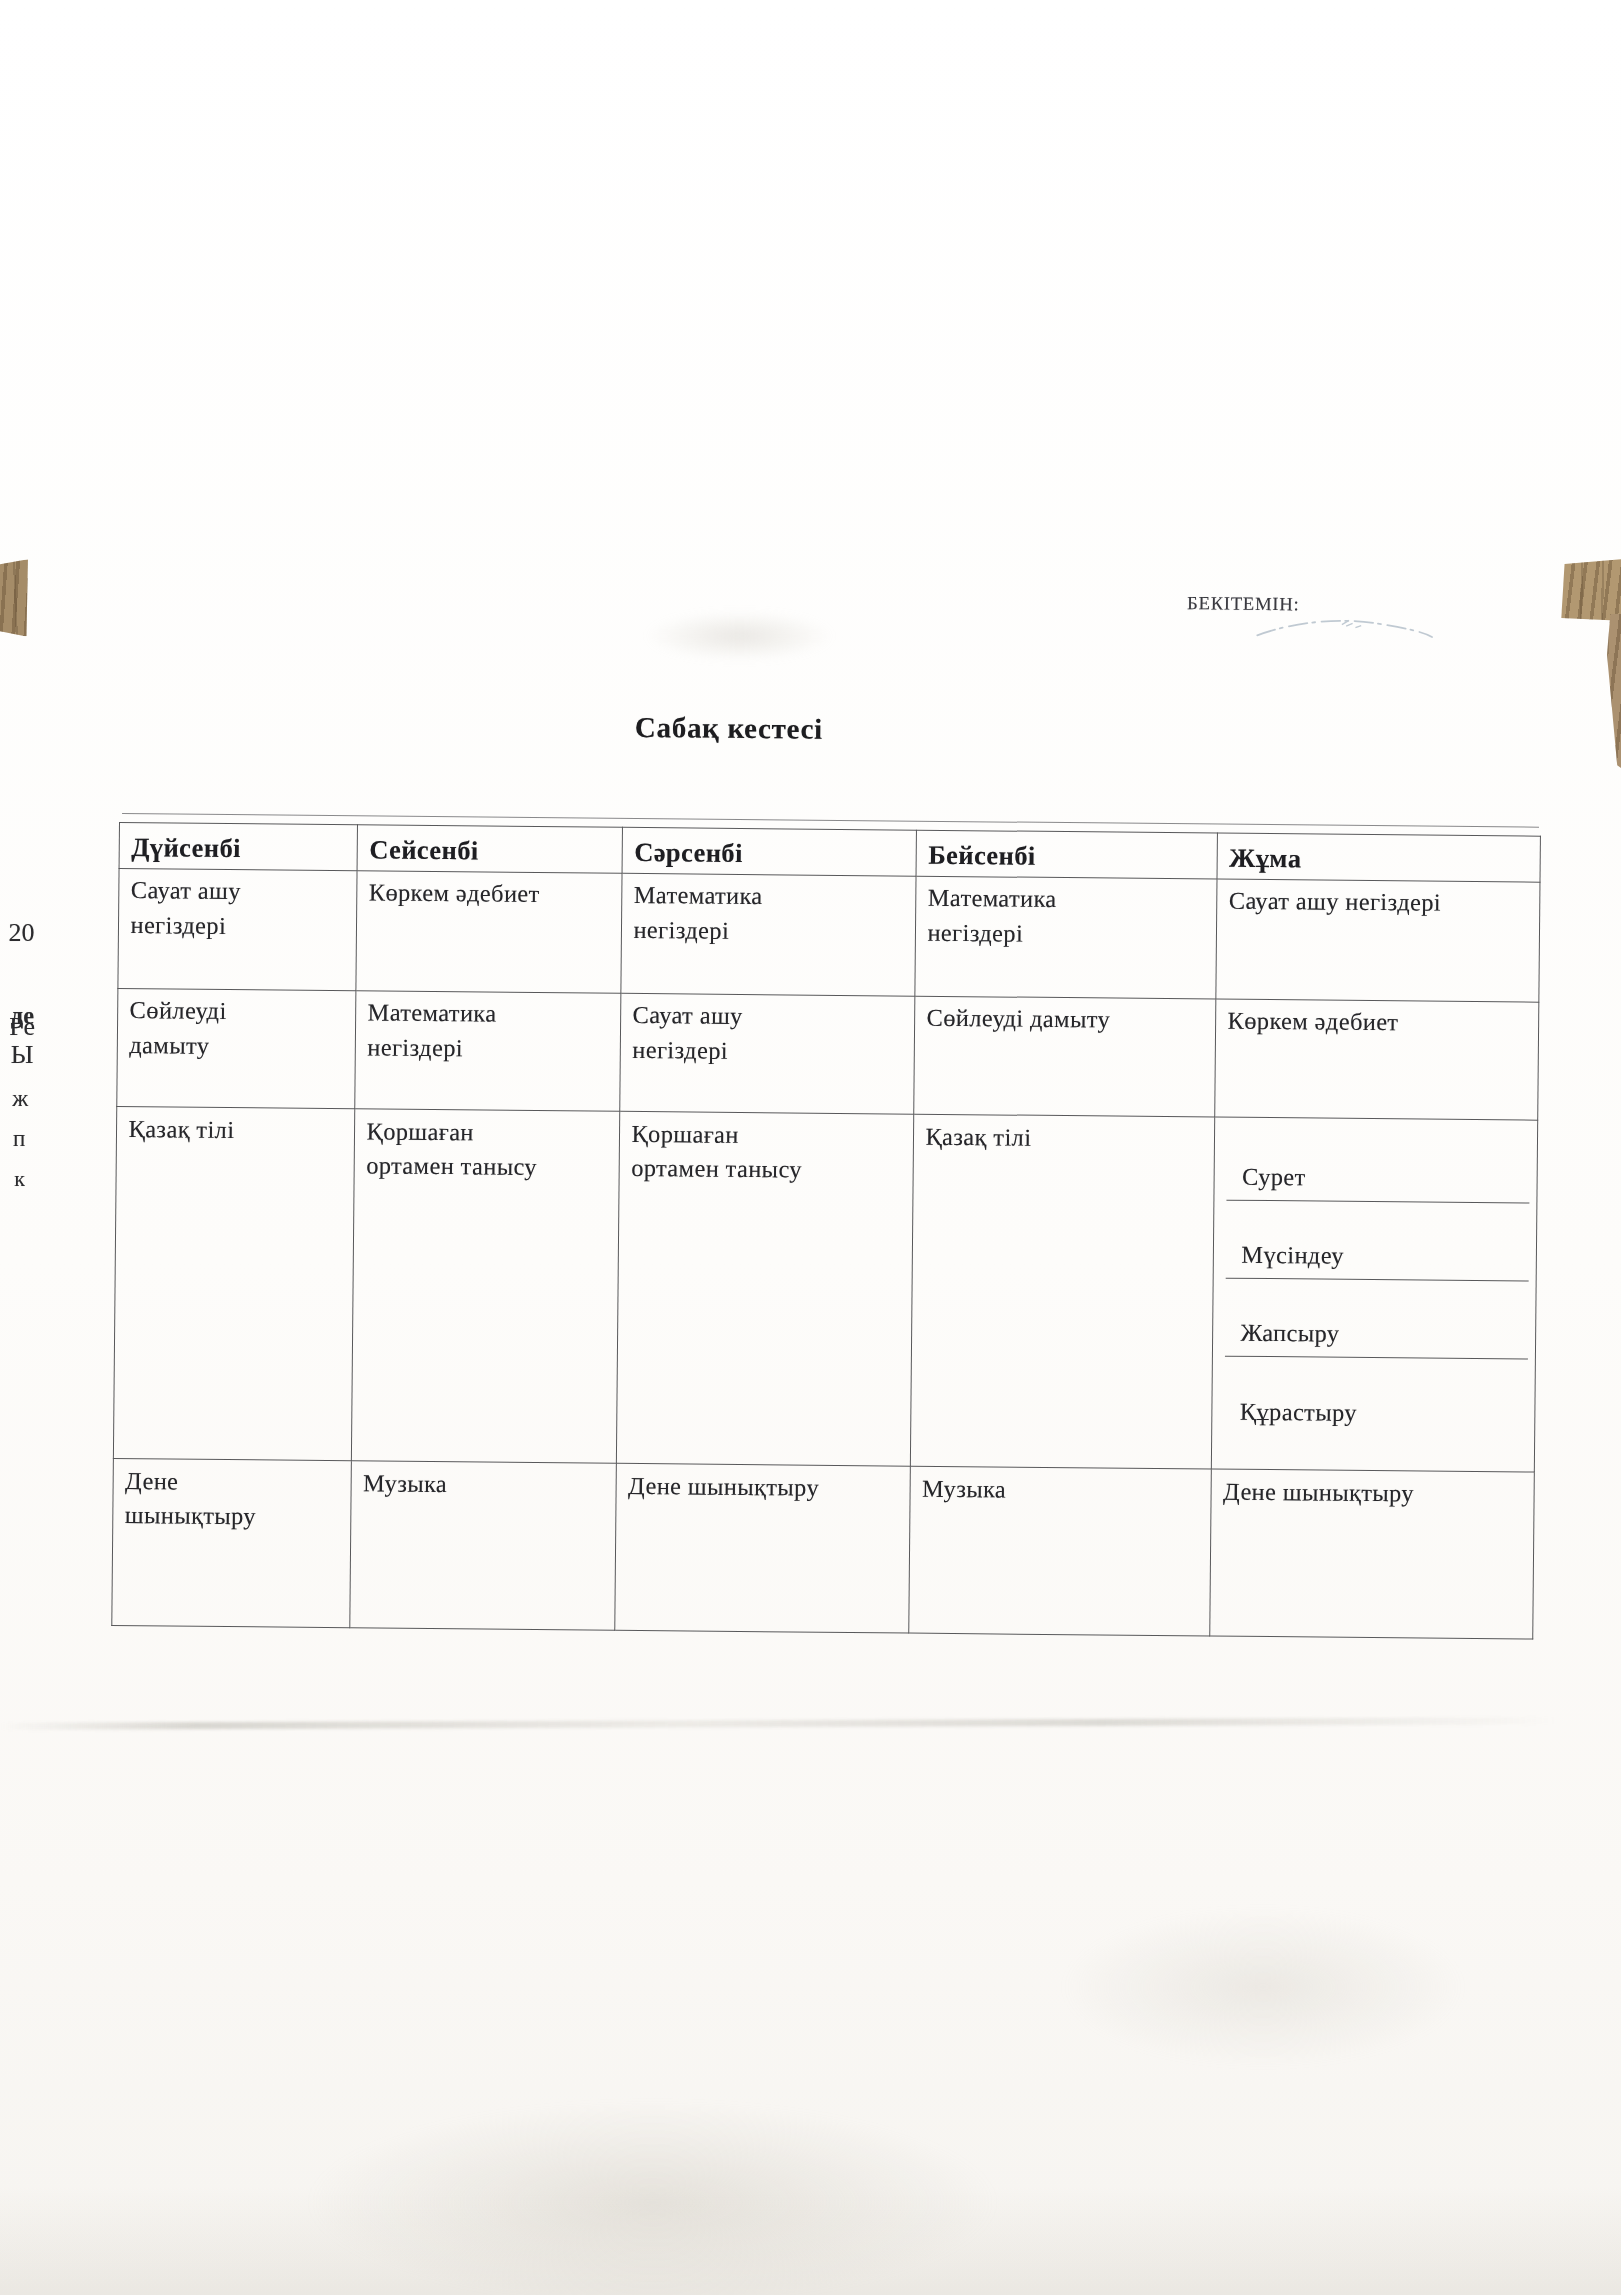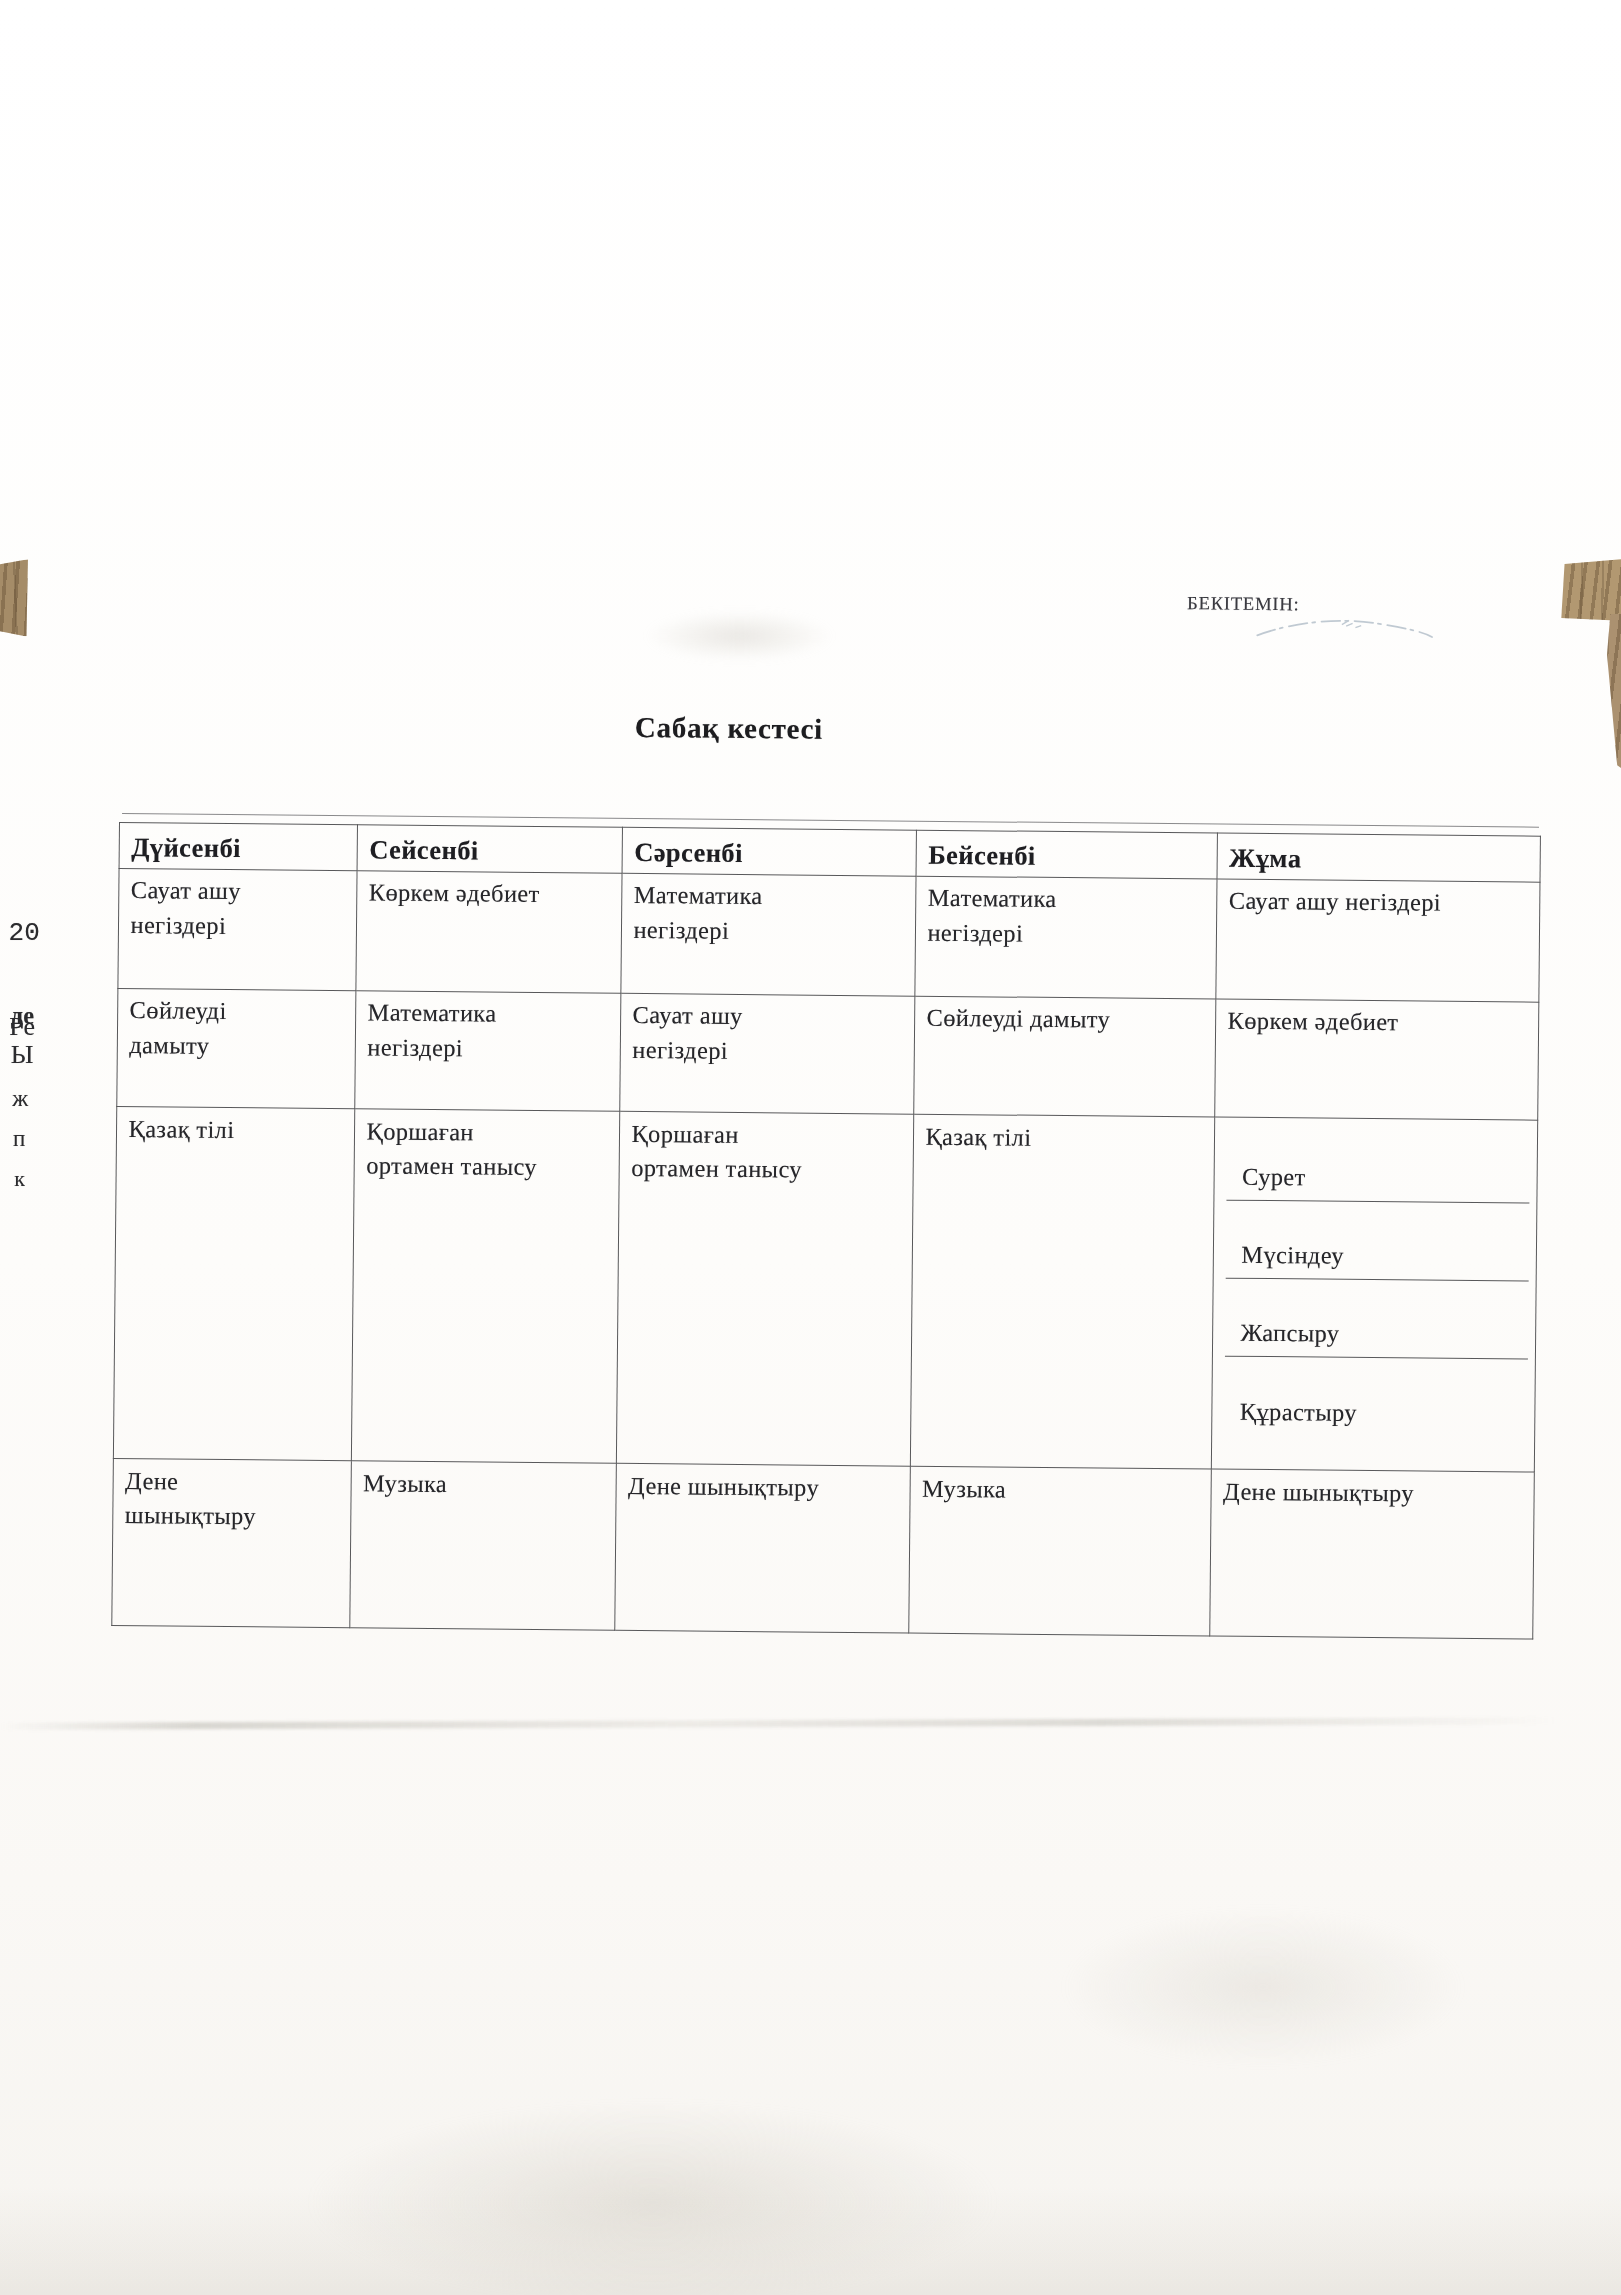--- a/index.html
+++ b/index.html
@@ -14,21 +14,21 @@
           #a58c68;}
   .wood-left{left:-5.7px;top:560px;width:40px;height:77px;
              clip-path:polygon(0 6%,90% 0,76% 100%,0 90%);transform:rotate(-3deg);}
   .wood-right-top{left:1560px;top:559px;width:65px;height:62px;background-color:#b29871;
              clip-path:polygon(7% 8%,100% 0,100% 100%,2% 95%);}
   .wood-right-strip{left:1607px;top:614px;width:17px;height:156px;background-color:#ab9170;
              clip-path:polygon(20% 0,100% 0,100% 100%,60% 97%,0 26%);}
   
   .frag{position:absolute;color:#2b2b2e;font-size:26px;line-height:1;
         text-shadow:0 0 0.7px rgba(40,40,40,.35);}
-  .frag-0{left:8.6px;top:920px;font-family:Liberation Mono, monospace;}
+  .frag-0{left:8.6px;top:920px;}
   .frag-1{left:9.3px;top:1014px;}
   .frag-2{left:10.8px;top:1004px;font-size:24.4px;font-weight:bold;}
   .frag-3{left:10.8px;top:1042px;}
   .frag-4{left:12.2px;top:1087px;font-size:23px;}
   .frag-5{left:13px;top:1127px;font-size:23px;}
   .frag-6{left:14.3px;top:1168px;font-size:22px;}
   
   .sheet{position:absolute;left:0;top:0;width:1622px;height:2295px;
          transform:rotate(0.55deg);transform-origin:119px 822px;}
   .approval{position:absolute;left:1185px;top:582px;font-size:18.7px;letter-spacing:0.7px;

